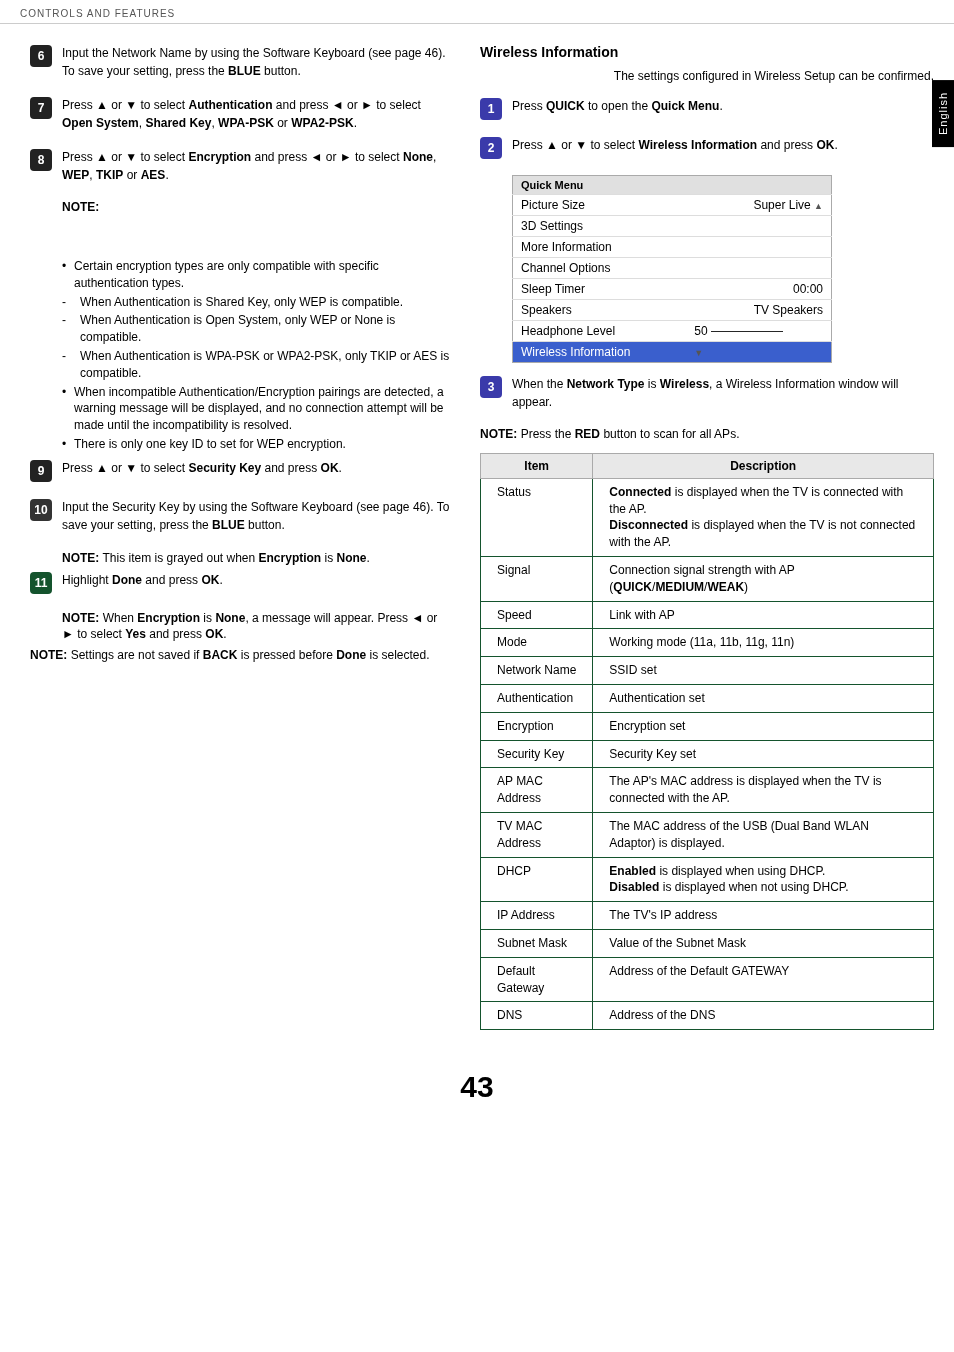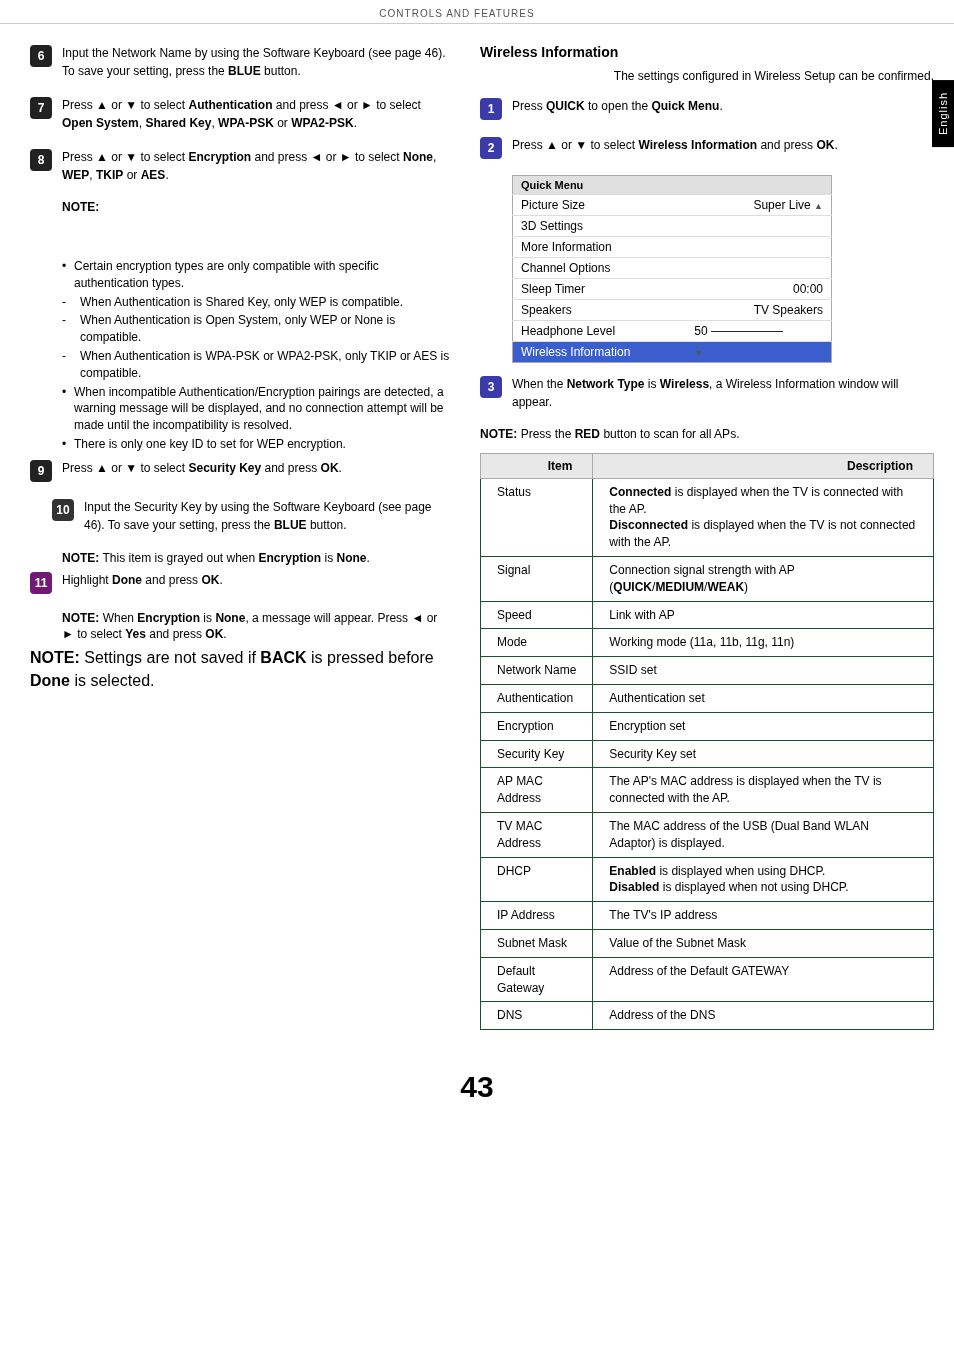--- a/index.html
+++ b/index.html
@@ -16,21 +16,21 @@
     .page-container {
       width: 954px;
       min-height: 1352px;
       position: relative;
       padding: 0;
     }
 
     
     .top-header {
       width: 100%;
-      text-align: center;
+      text-align: left;
       padding: 8px 60px 4px 20px;
       font-size: 10px;
       letter-spacing: 1px;
       color: #555;
       border-bottom: 1px solid #ccc;
     }
 
     
     .english-tab {
       position: absolute;
@@ -202,21 +202,21 @@
       border-collapse: collapse;
       font-size: 12px;
       margin-top: 8px;
     }
 
     .info-table th {
       background: #e8e8e8;
       border: 1px solid #aaa;
       padding: 5px 20px;
       font-weight: bold;
-      text-align: right;
+      text-align: center;
     }
 
     .info-table td {
       border: 1px solid #14532d;
       padding: 5px 16px;
       vertical-align: top;
       line-height: 1.4;
     }
 
     .info-table td:first-child {
@@ -232,21 +232,21 @@
       padding: 20px 0 10px 0;
     }
 
     .inline-note {
       font-size: 12px;
       margin: 4px 0 4px 32px;
       line-height: 1.4;
     }
 
     .bottom-note {
-      font-size: 16px;
+      font-size: 12px;
       margin: 2px 0 0 0;
       line-height: 1.4;
     }
 
     .red-note {
       font-size: 12px;
       margin-bottom: 12px;
     }
   </style>
 </head>
@@ -300,31 +300,31 @@
       </div>
 
       <div class="step-item">
         <div class="step-number dark">9</div>
         <div class="step-content">
           Press ▲ or ▼ to select <b>Security Key</b> and press <b>OK</b>.
         </div>
       </div>
 
       <div class="step-item">
-        <div class="step-number" style="background:#333;margin-left:22px;">10</div>
+        <div class="step-number" style="background:#333;">10</div>
         <div class="step-content">
           Input the Security Key by using the Software Keyboard (see page 46). To save your setting, press the <b>BLUE</b> button.
         </div>
       </div>
       <div class="inline-note">
         <b>NOTE:</b> This item is grayed out when <b>Encryption</b> is <b>None</b>.
       </div>
 
       <div class="step-item">
-        <div class="step-number" style="background:#701a75;">11</div>
+        <div class="step-number" style="background:#14532d;">11</div>
         <div class="step-content">
           Highlight <b>Done</b> and press <b>OK</b>.
         </div>
       </div>
       <div class="inline-note">
         <b>NOTE:</b> When <b>Encryption</b> is <b>None</b>, a message will appear. Press ◄ or ► to select <b>Yes</b> and press <b>OK</b>.
       </div>
 
       <div class="bottom-note">
         <b>NOTE:</b> Settings are not saved if <b>BACK</b> is pressed before <b>Done</b> is selected.

